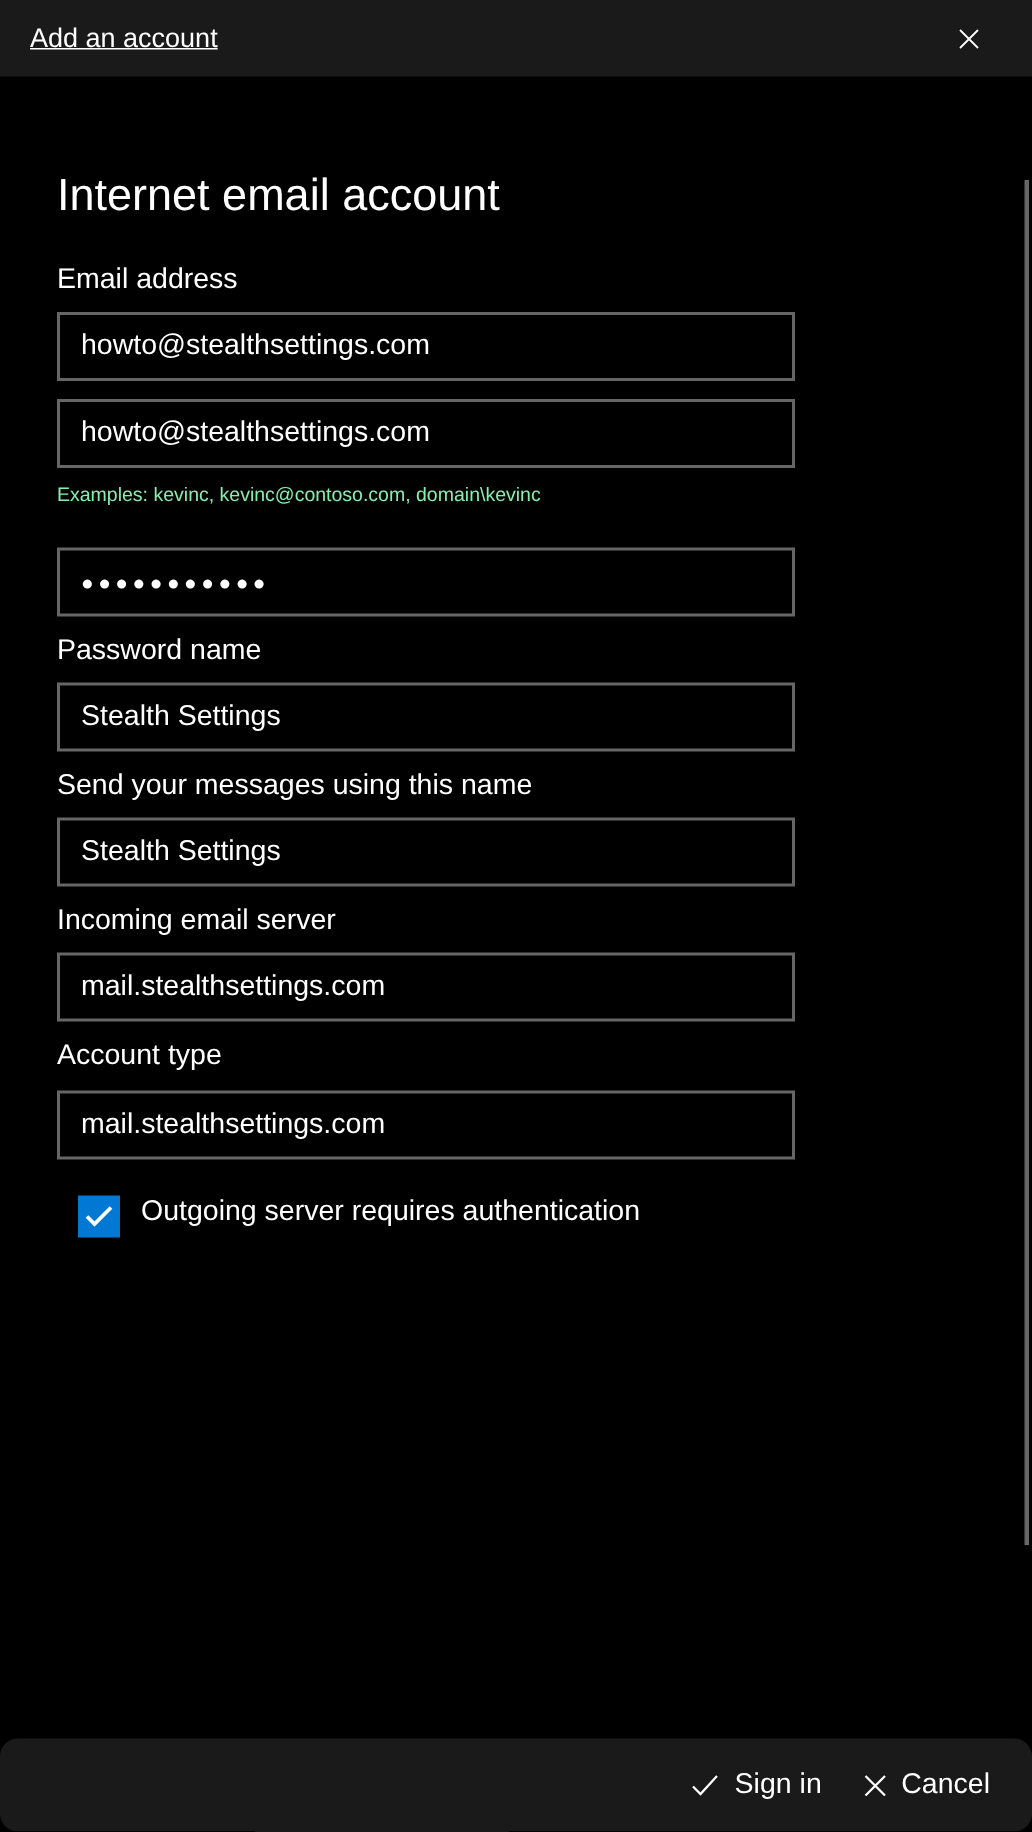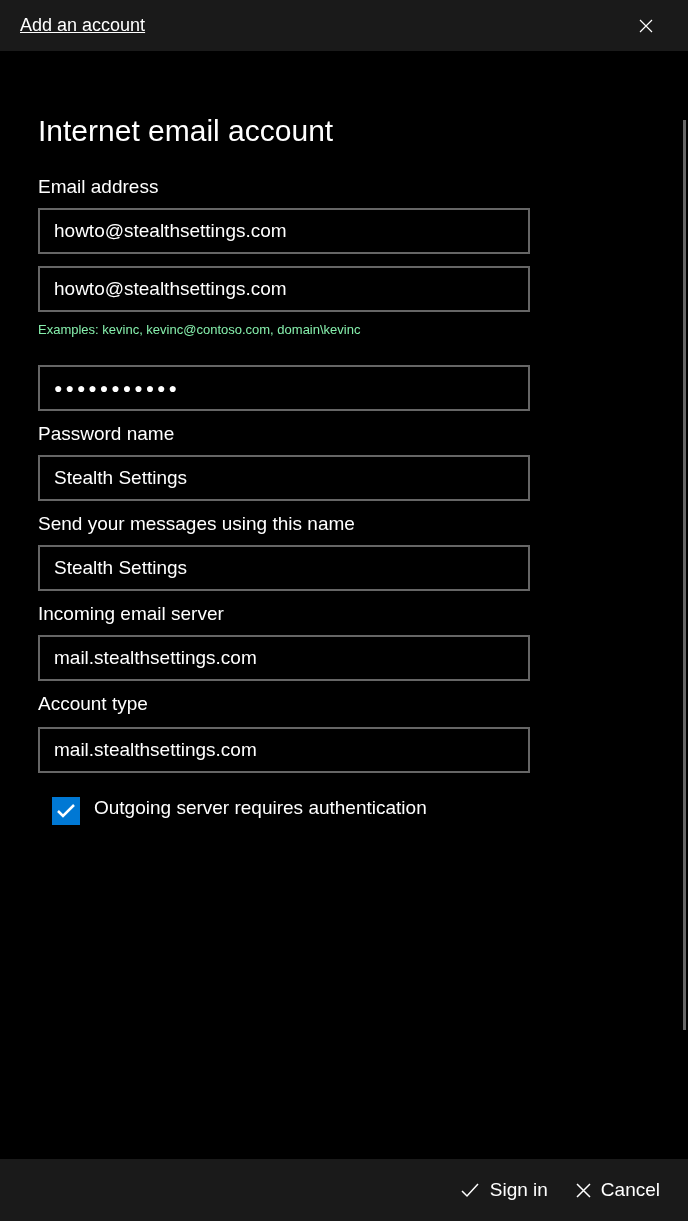--- a/index.html
+++ b/index.html
@@ -109,20 +109,21 @@
     font-size: 19px;
   }
   .footer {
     height: 62px;
     background: #1a1a1a;
     display: flex;
     align-items: center;
     justify-content: flex-end;
     gap: 28px;
     padding: 0 28px;
+    border-radius: 12px;
   }
   .footer-btn {
     display: flex;
     align-items: center;
     gap: 10px;
     cursor: pointer;
     font-size: 19px;
     color: #fff;
   }
   input { outline: none; }

